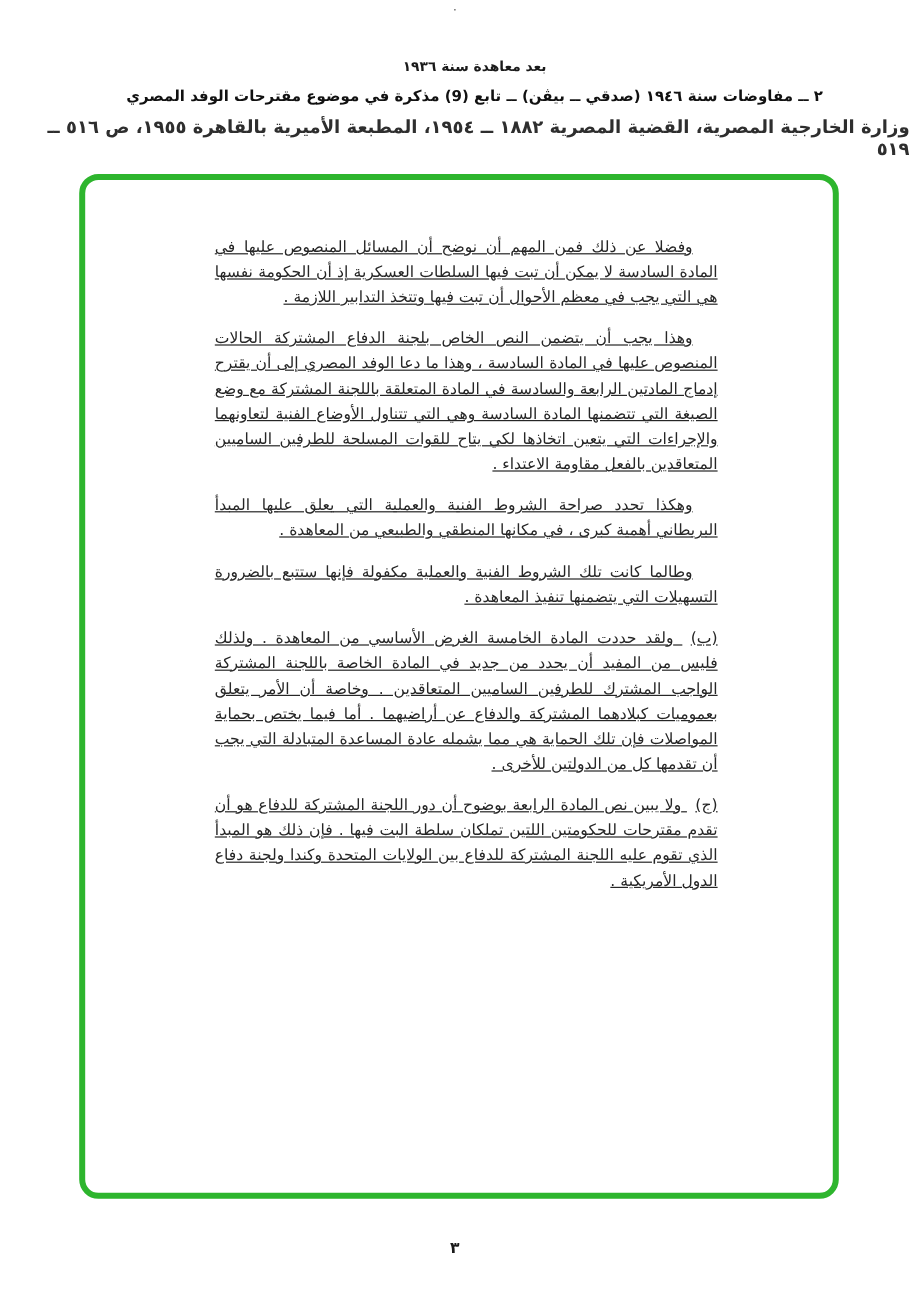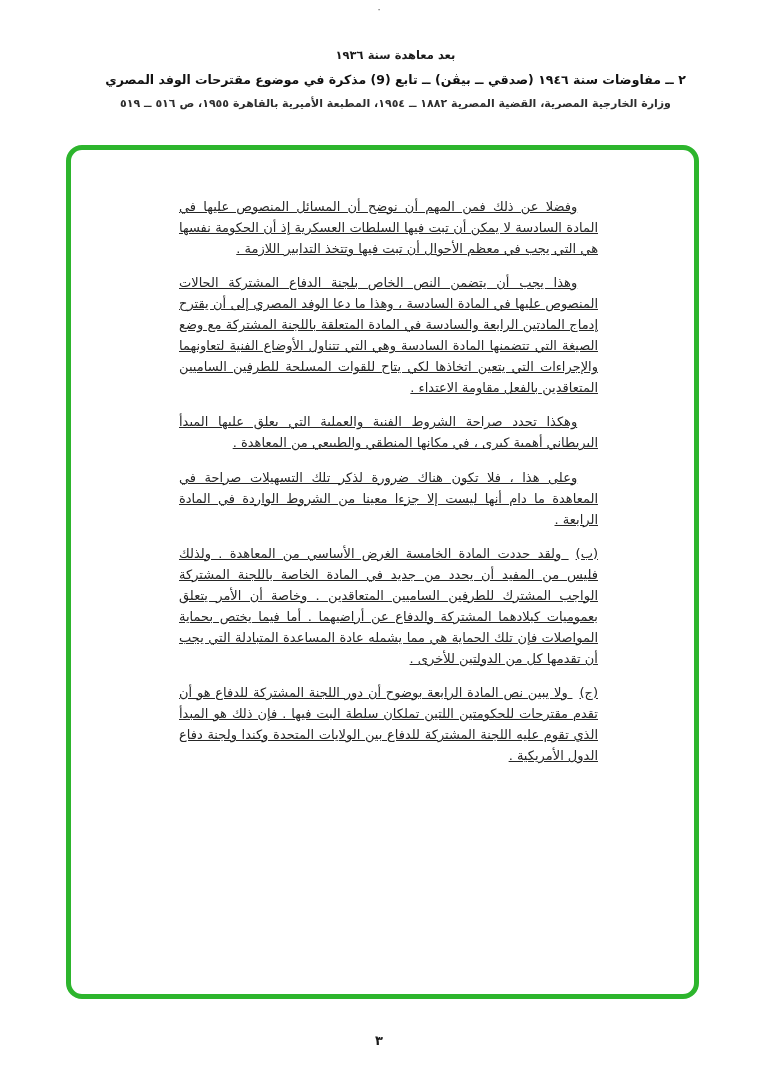--- a/index.html
+++ b/index.html
@@ -41,23 +41,24 @@
     margin-bottom: 10px;
     color: #1a1a1a;
   }
   .header-title {
     font-size: 12.5px;
     font-weight: bold;
     margin-bottom: 10px;
     color: #111111;
   }
   .header-source {
-    font-size: 11px;
+    font-size: 15px;
     font-weight: bold;
     color: #2e2e2e;
+    text-align: right;
   }
   .highlight-box {
     position: absolute;
     left: 66px;
     top: 145px;
     width: 633px;
     height: 854px;
     border: 5px solid #2db52d;
     border-radius: 16px;
     box-sizing: border-box;
@@ -113,24 +114,24 @@
       </p>
 
       <p class="para indent">
         <span class="p-text">وهذا يجب أن يتضمن النص الخاص بلجنة الدفاع المشتركة الحالات المنصوص عليها في المادة السادسة ، وهذا ما دعا الوفد المصري إلى أن يقترح إدماج المادتين الرابعة والسادسة في المادة المتعلقة باللجنة المشتركة مع وضع الصيغة التي تتضمنها المادة السادسة وهي التي تتناول الأوضاع الفنية لتعاونهما والإجراءات التي يتعين اتخاذها لكي يتاح للقوات المسلحة للطرفين الساميين المتعاقدين بالفعل مقاومة الاعتداء .</span>
       </p>
 
       <p class="para indent">
         <span class="p-text">وهكذا تحدد صراحة الشروط الفنية والعملية التي يعلق عليها المبدأ البريطاني أهمية كبرى ، في مكانها المنطقي والطبيعي من المعاهدة .</span>
       </p>
 
+      <p class="para indent">
+        <span class="p-text">وطالما كانت تلك الشروط الفنية والعملية مكفولة فإنها ستتبع بالضرورة التسهيلات التي يتضمنها تنفيذ المعاهدة .</span>
+      </p>
 
-      <p class="para indent">
-        <span class="p-text">وعلى هذا ، فلا تكون هناك ضرورة لذكر تلك التسهيلات صراحة في المعاهدة ما دام أنها ليست إلا جزءا معينا من الشروط الواردة في المادة الرابعة .</span>
-      </p>
 
       <p class="para">
         <span class="p-marker">(ب)</span>
         <span class="p-text">ولقد حددت المادة الخامسة الغرض الأساسي من المعاهدة . ولذلك فليس من المفيد أن يحدد من جديد في المادة الخاصة باللجنة المشتركة الواجب المشترك للطرفين الساميين المتعاقدين . وخاصة أن الأمر يتعلق بعموميات كبلادهما المشتركة والدفاع عن أراضيهما . أما فيما يختص بحماية المواصلات فإن تلك الحماية هي مما يشمله عادة المساعدة المتبادلة التي يجب أن تقدمها كل من الدولتين للأخرى .</span>
       </p>
 
       <p class="para">
         <span class="p-marker">(ج)</span>
         <span class="p-text">ولا يبين نص المادة الرابعة بوضوح أن دور اللجنة المشتركة للدفاع هو أن تقدم مقترحات للحكومتين اللتين تملكان سلطة البت فيها . فإن ذلك هو المبدأ الذي تقوم عليه اللجنة المشتركة للدفاع بين الولايات المتحدة وكندا ولجنة دفاع الدول الأمريكية .</span>
       </p>

